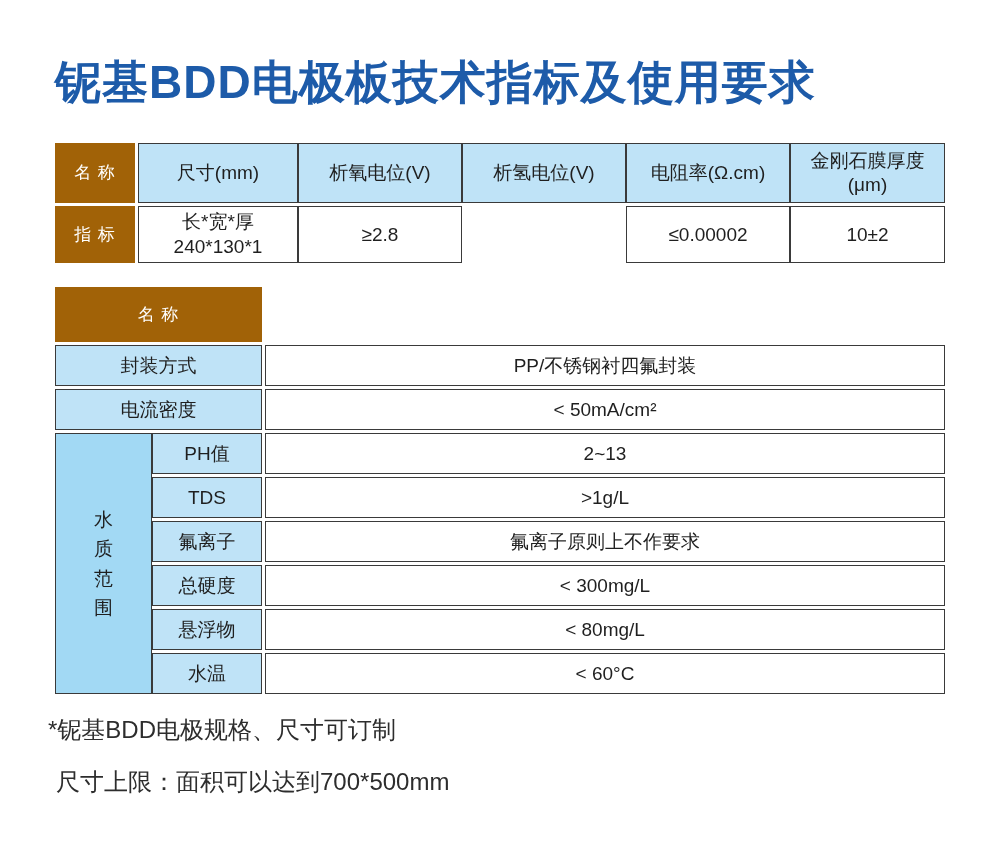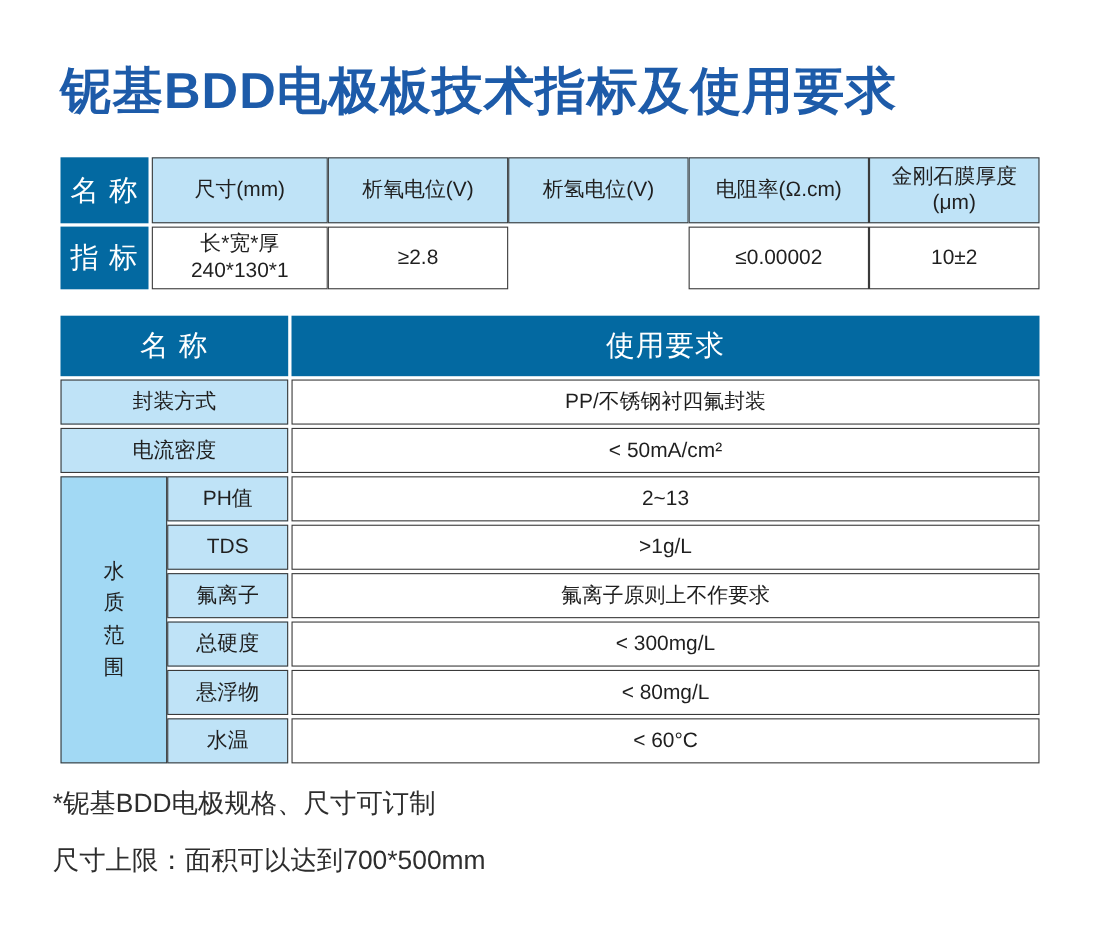--- a/index.html
+++ b/index.html
@@ -24,39 +24,39 @@
     position:absolute;left:55px;top:287px;
     display:grid;
     grid-template-columns:97px 110px 3px 680px;
     grid-template-rows:55px 3px 41px 3px 41px 3px 41px 3px 41px 3px 41px 3px 41px 3px 41px 3px 41px;
   }
   .cell{
     display:flex;align-items:center;justify-content:center;text-align:center;
     font-size:19px;box-sizing:border-box;border:1px solid #3a3a3a;
     line-height:1.25;
   }
-  .dark{background:#0369a1;color:#ffffff;border:none;font-size:26px;letter-spacing:1px;}
+  .dark{background:#a16207;color:#ffffff;border:none;font-size:17px;letter-spacing:1px;}
   .blue{background:#bfe3f7;}
   .mblue{background:#a2d9f4;}
   .white{background:#ffffff;}
   .two-line{flex-direction:column;}
   .two-line div{line-height:1.3;}
   .vtext{width:1.1em;line-height:1.55;word-break:break-all;text-align:center;}
   
   .gr1{grid-row:1}.gr3{grid-row:3}.gr5{grid-row:5}.gr7{grid-row:7}.gr9{grid-row:9}
   .gr11{grid-row:11}.gr13{grid-row:13}.gr15{grid-row:15}.gr17{grid-row:17}
   .gc1{grid-column:1}.gc2{grid-column:2}.gc3{grid-column:3}.gc4{grid-column:4}
   .gc5{grid-column:5}.gc6{grid-column:6}.gc7{grid-column:7}
   .span-left{grid-column:1 / 3;}
   .gc-val{grid-column:4;}
   .group-cell{grid-column:1;grid-row:7 / 18;}
   
   .notes{position:absolute;left:48px;top:714px;font-size:24px;color:#2d2d2d;}
   .notes p{margin:0 0 20px 0;}
-  .notes p.indent{margin-left:0;}
+  .notes p.indent{margin-left:8px;}
 </style>
 </head>
 <body>
 
 <h1 class="title">铌基BDD电极板技术指标及使用要求</h1>
 
 <div class="t1">
   <div class="cell dark gr1 gc1">名 称</div>
   <div class="cell blue gr1 gc3">尺寸(mm)</div>
   <div class="cell blue gr1 gc4">析氧电位(V)</div>
@@ -69,21 +69,20 @@
     <div>长*宽*厚</div>
     <div>240*130*1</div>
   </div>
   <div class="cell white gr3 gc4">≥2.8</div>
   <div class="cell white gr3 gc6">≤0.00002</div>
   <div class="cell white gr3 gc7">10±2</div>
 </div>
 
 <div class="t2">
   <div class="cell dark gr1 span-left">名 称</div>
-  <div class="cell dark gr1 gc-val">使用要求</div>
 
   <div class="cell blue gr3 span-left">封装方式</div>
   <div class="cell white gr3 gc-val">PP/不锈钢衬四氟封装</div>
 
   <div class="cell blue gr5 span-left">电流密度</div>
   <div class="cell white gr5 gc-val">&lt; 50mA/cm²</div>
 
   <div class="cell mblue group-cell">
     <div class="vtext">水质范围</div>
   </div>

